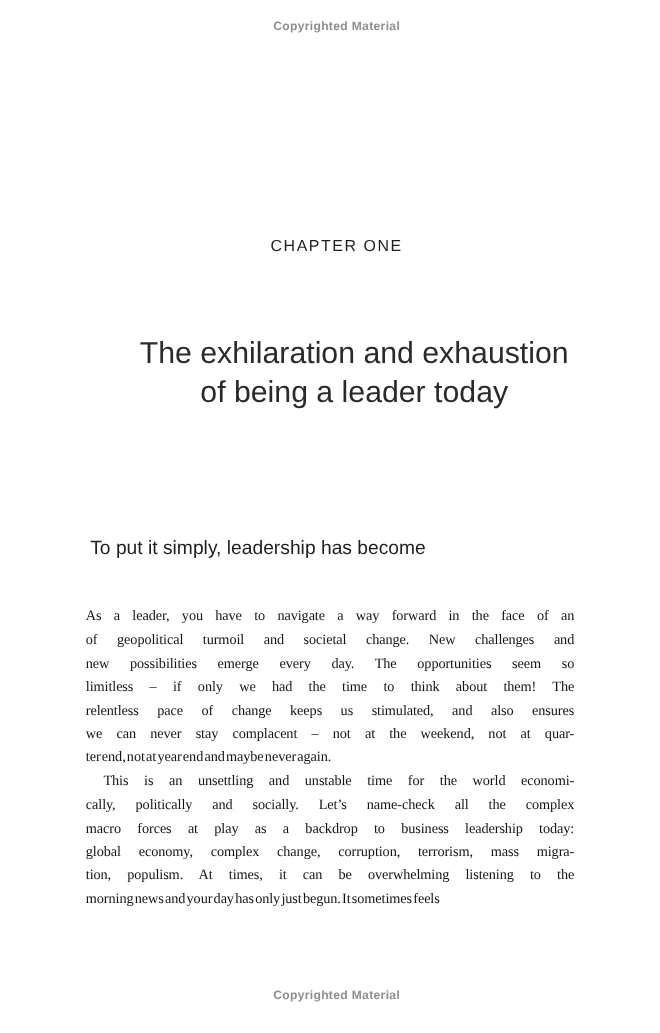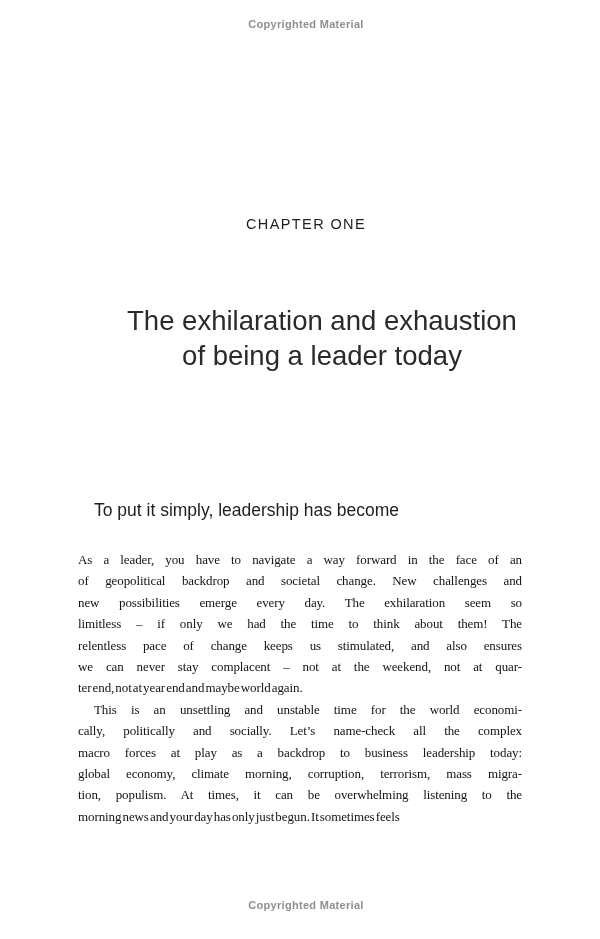--- a/index.html
+++ b/index.html
@@ -52,21 +52,21 @@
     font-weight: 300;
     line-height: 34.5px;
     color: var(--title, #2a2a2a);
   }
   .chapter-title .line { display: block; }
   .section-heading {
     position: absolute;
     top: 483px;
     left: 72px;
     width: 460px;
-    margin: 16px;
+    margin: 4px;
     font-family: "Liberation Sans", sans-serif;
     font-size: 17.5px;
     font-weight: 400;
     line-height: 23px;
     color: var(--heading, #1e1e1e);
   }
   .section-heading .line { display: block; }
   .body-text {
     position: absolute;
     top: 549px;
@@ -100,32 +100,32 @@
     <span class="line">of being a leader today</span>
   </h1>
 
   <h2 class="section-heading">
     <span class="line">To put it simply, leadership has become</span>
   </h2>
 
   <div class="body-text">
     <div class="paragraph">
         <div class="body-line">As a leader, you have to navigate a way forward in the face of an</div>
-        <div class="body-line">of geopolitical backdrop and societal change. New challenges and</div>
-        <div class="body-line">new possibilities emerge every day. The exhilaration seem so</div>
+        <div class="body-line">of geopolitical turmoil and societal change. New challenges and</div>
+        <div class="body-line">new possibilities emerge every day. The opportunities seem so</div>
         <div class="body-line">limitless – if only we had the time to think about them! The</div>
         <div class="body-line">relentless pace of change keeps us stimulated, and also ensures</div>
         <div class="body-line">we can never stay complacent – not at the weekend, not at quar-</div>
-        <div class="body-line last">ter end, not at year end and maybe world again.</div>
+        <div class="body-line last">ter end, not at year end and maybe never again.</div>
       </div>
     <div class="paragraph">
         <div class="body-line indent">This is an unsettling and unstable time for the world economi-</div>
         <div class="body-line">cally, politically and socially. Let’s name-check all the complex</div>
         <div class="body-line">macro forces at play as a backdrop to business leadership today:</div>
-        <div class="body-line">global economy, climate morning, corruption, terrorism, mass migra-</div>
+        <div class="body-line">global economy, complex change, corruption, terrorism, mass migra-</div>
         <div class="body-line">tion, populism. At times, it can be overwhelming listening to the</div>
         <div class="body-line last">morning news and your day has only just begun. It sometimes feels</div>
       </div>
   </div>
 
   <div class="copyright bottom">Copyrighted Material</div>
 
 </div>
 
 </body></html>

